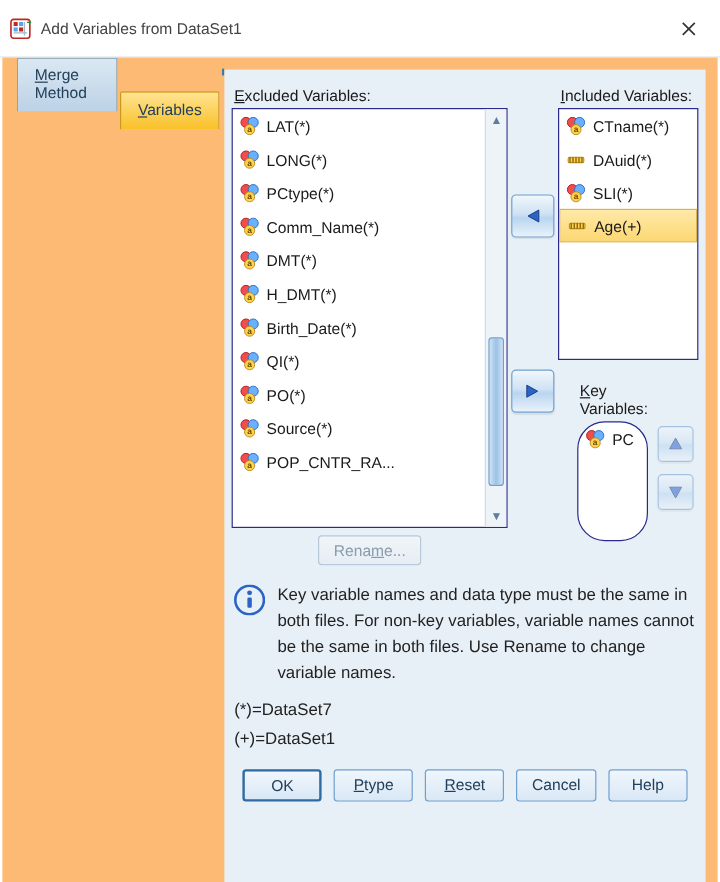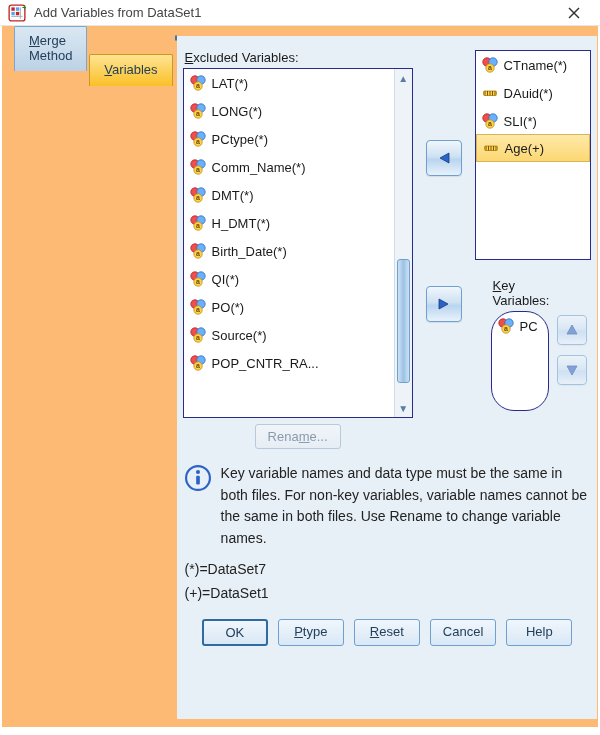--- a/index.html
+++ b/index.html
@@ -10,21 +10,21 @@
     background: #fff;
     width: 600px;
     height: 735px;
     overflow: hidden;
   }
 
   
   .titlebar {
     display: flex;
     align-items: center;
-    height: 26px;
+    height: 48px;
     padding: 0 6px 0 8px;
     background: #fff;
     border-bottom: 1px solid #e5e5e5;
   }
   .titlebar .app-icon {
     width: 18px; height: 18px;
     margin-right: 8px;
   }
   .titlebar .title {
     flex: 1;
@@ -88,21 +88,21 @@
   .panel {
     flex: 1;
     background: #e8f0f7;
     padding: 14px 6px 8px 6px;
     display: flex;
     flex-direction: column;
   }
 
   .cols {
     display: flex;
-    gap: 10px;
+    gap: 0;
   }
   .col-left { width: 230px; display:flex; flex-direction:column; }
   .col-mid {
     width: 42px;
     display: flex; flex-direction: column;
     align-items: center;
     padding-top: 90px;
     gap: 110px;
   }
   .col-right { flex: 1; display:flex; flex-direction:column; }
@@ -400,20 +400,23 @@
         <div class="arrowbtn">
           <svg viewBox="0 0 16 16">
               <use href="#ico-arrow-right"></use>
             </svg>
         </div>
       </div>
 
       <div class="col-right">
         <div class="right-block">
           <div>
+            <div class="section-label">
+              <span class="mn">I</span><span>ncluded Variables:</span>
+            </div>
             <div id="included-list" class="listbox">
               <div class="li">
                   <svg class="var-icon" viewBox="0 0 16 16">
                     <use href="#ico-nominal"></use>
                   </svg>
                   <span class="txt">CTname(*)</span>
                 </div>
               <div class="li">
                   <svg class="var-icon" viewBox="0 0 16 16">
                     <use href="#ico-scale"></use>

